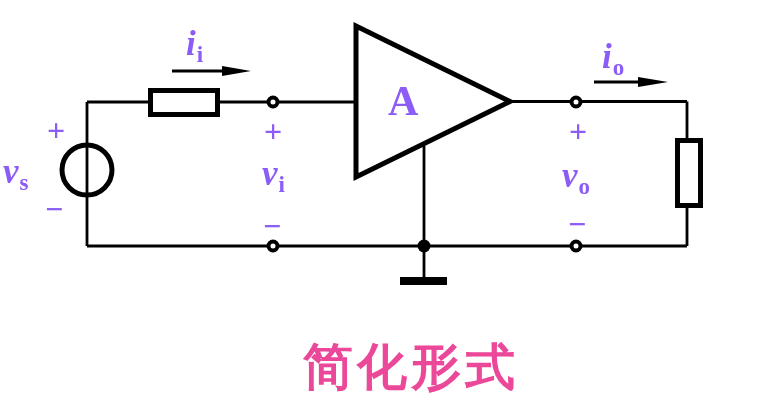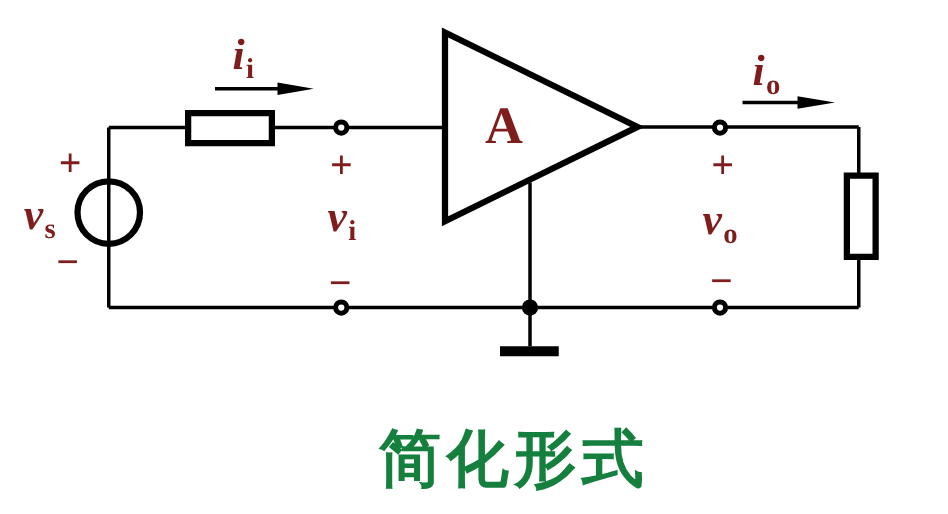--- a/index.html
+++ b/index.html
@@ -3,30 +3,30 @@
 <meta charset="utf-8">
 <style>
   html,body { margin:0; padding:0; background:#ffffff; }
   .stage {
     position:relative; width:758px; height:411px;
     background:#ffffff; overflow:hidden;
     font-family:"Liberation Serif","DejaVu Serif",serif;
   }
   .stage svg { position:absolute; left:0; top:0; }
   .label {
-    position:absolute; color:#7f1d1d; font-weight:bold;
+    position:absolute; color:#8b5cf6; font-weight:bold;
     line-height:1; white-space:nowrap;
   }
   .var  { font-style:italic; font-size:35px; }
   .sub  { font-style:normal; font-size:23px; vertical-align:-7px; margin-left:1px; }
   .sign { font-size:32px; }
   .amp  { font-size:42px; font-style:normal; }
   .caption {
     position:absolute; left:411px; top:334px; transform:translateX(-50%);
-    font-size:50px; font-weight:bold; letter-spacing:4px; color:#15803d;
+    font-size:50px; font-weight:bold; letter-spacing:4px; color:#ec4899;
     font-family:"Liberation Serif","DejaVu Serif",serif;
   }
 </style>
 </head>
 <body>
 
 <div class="stage">
 
   <svg width="758" height="411" viewBox="0 0 758 411">
     <g stroke="#000" fill="none" stroke-width="2.8">
@@ -53,21 +53,21 @@
 
     <path d="M400 281 H447" stroke="#000" stroke-width="8"></path>
     <circle cx="424" cy="246" r="6.5" fill="#000" stroke="none"></circle>
 
     <circle cx="273" cy="102" r="4.5" fill="#fff" stroke="#000" stroke-width="4"></circle>
     <circle cx="273" cy="246" r="4.5" fill="#fff" stroke="#000" stroke-width="4"></circle>
     <circle cx="576" cy="102" r="4.5" fill="#fff" stroke="#000" stroke-width="4"></circle>
     <circle cx="576" cy="246" r="4.5" fill="#fff" stroke="#000" stroke-width="4"></circle>
   </svg>
 
-  <div class="label" style="left:19px;top:154px;text-align:center;">
+  <div class="label" style="left:3px;top:154px;text-align:center;">
     <span class="var">v</span><span class="sub">s</span>
   </div>
   <div class="label" style="left:186px;top:26px;">
     <span class="var">i</span><span class="sub">i</span>
   </div>
   <div class="label" style="left:262px;top:156px;">
     <span class="var">v</span><span class="sub">i</span>
   </div>
   <div class="label amp" style="left:388px;top:80px;">A</div>
   <div class="label" style="left:602px;top:39px;">

